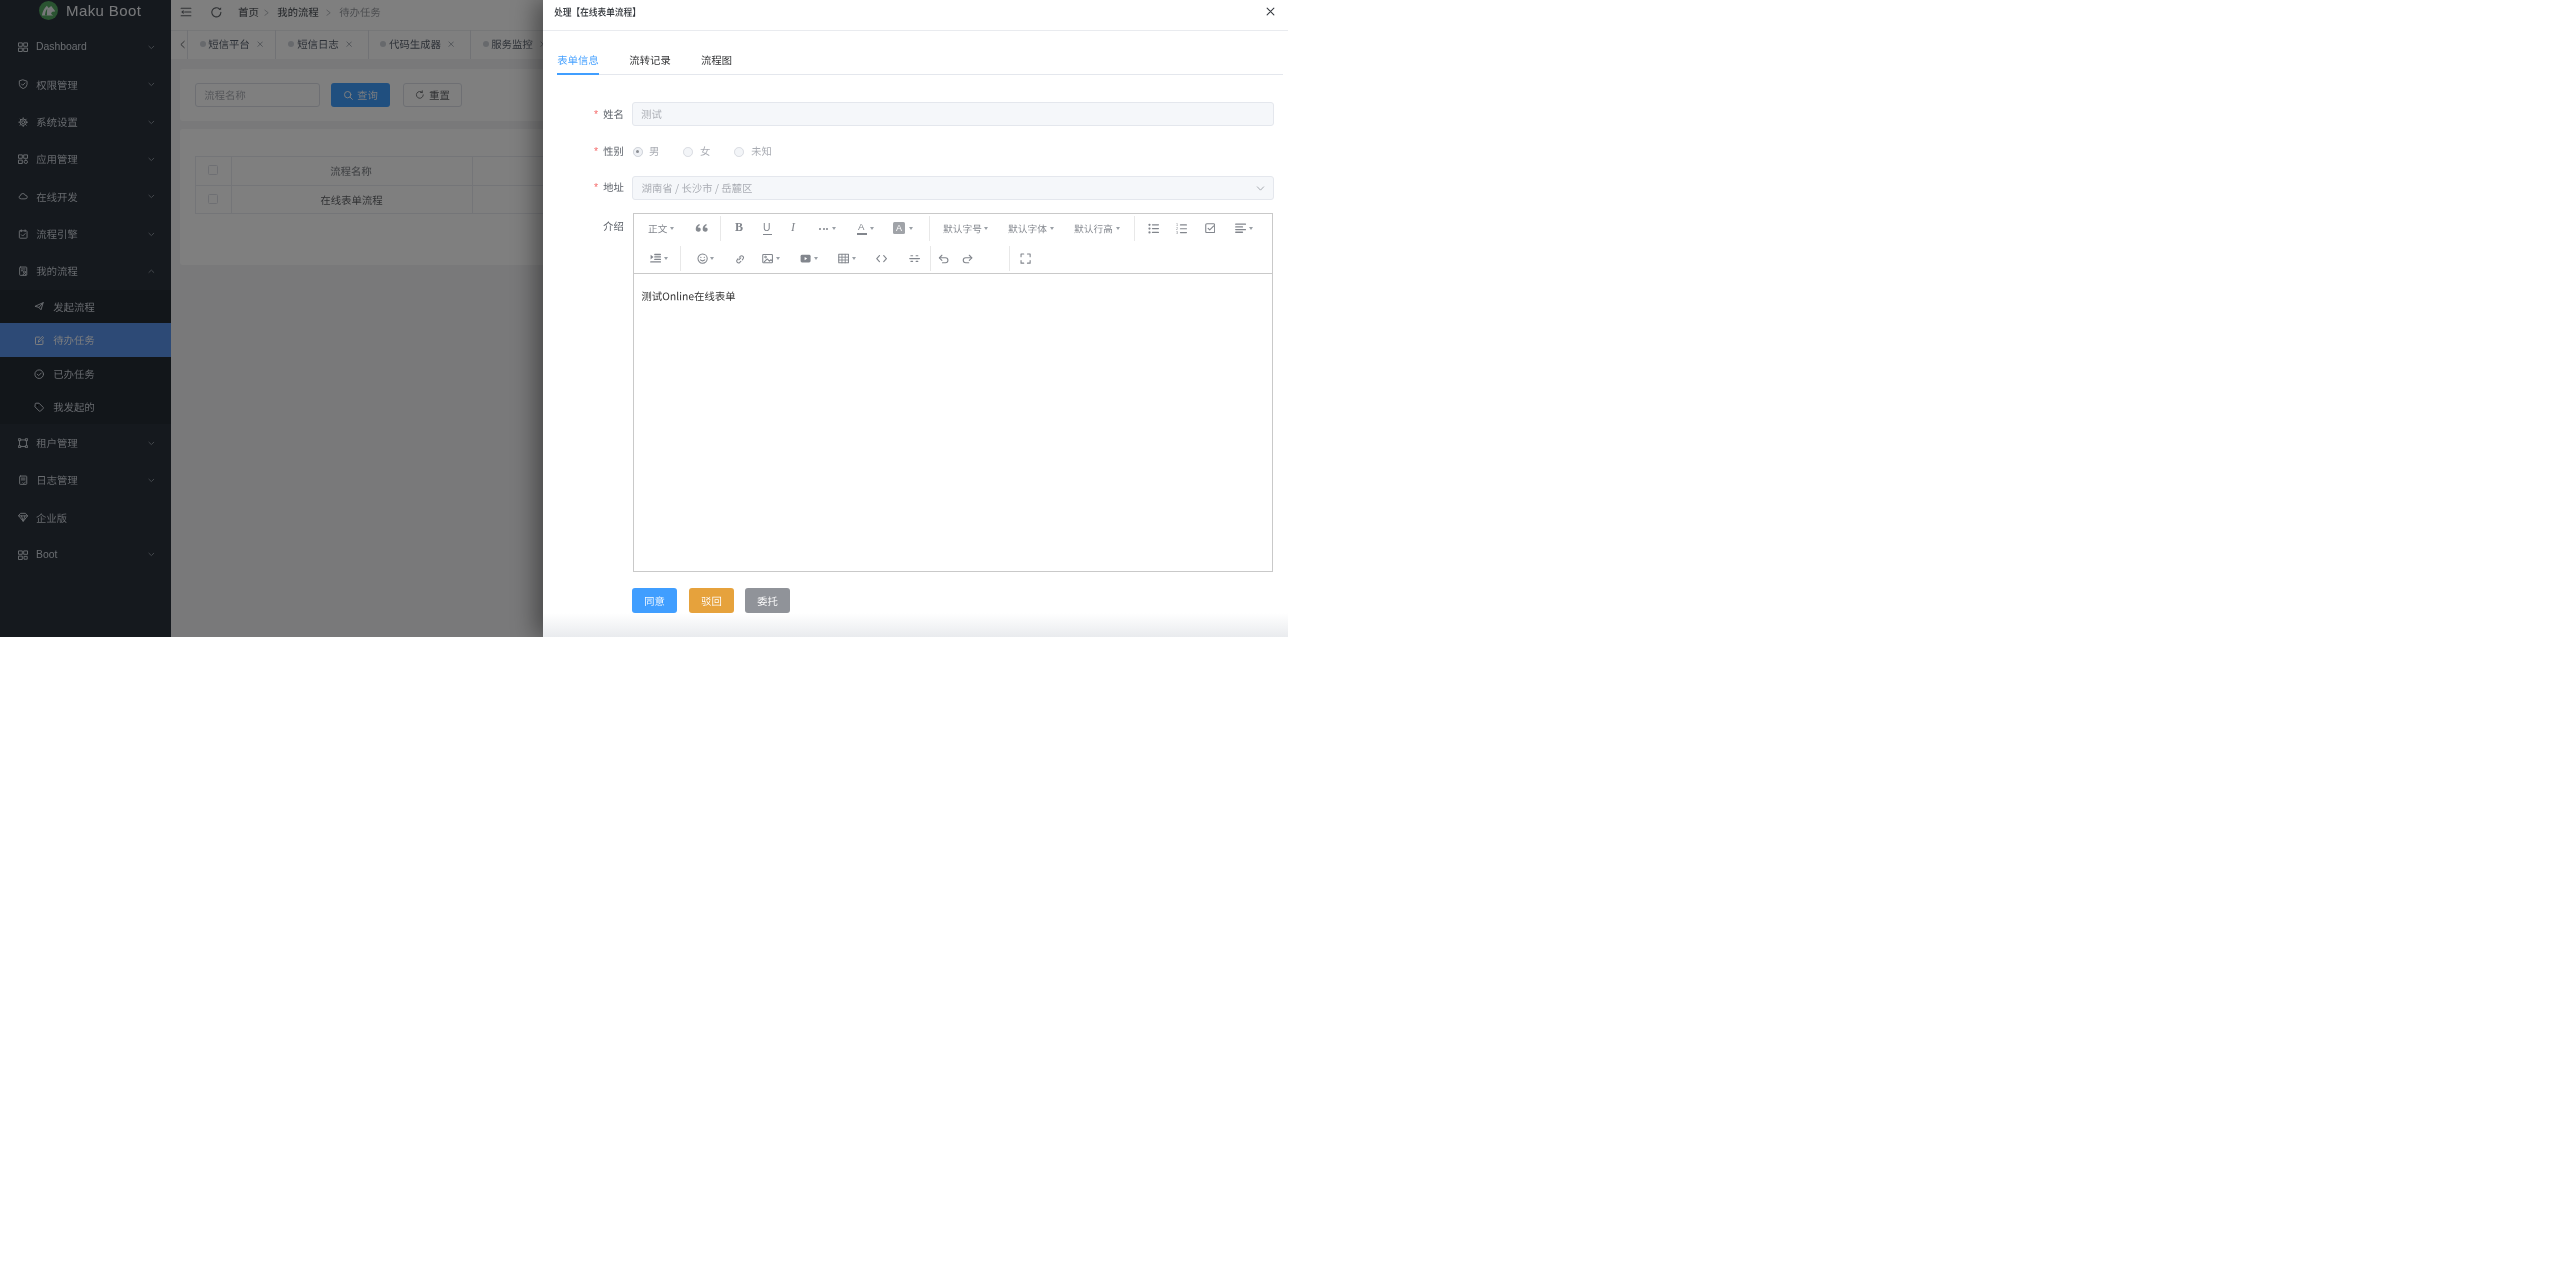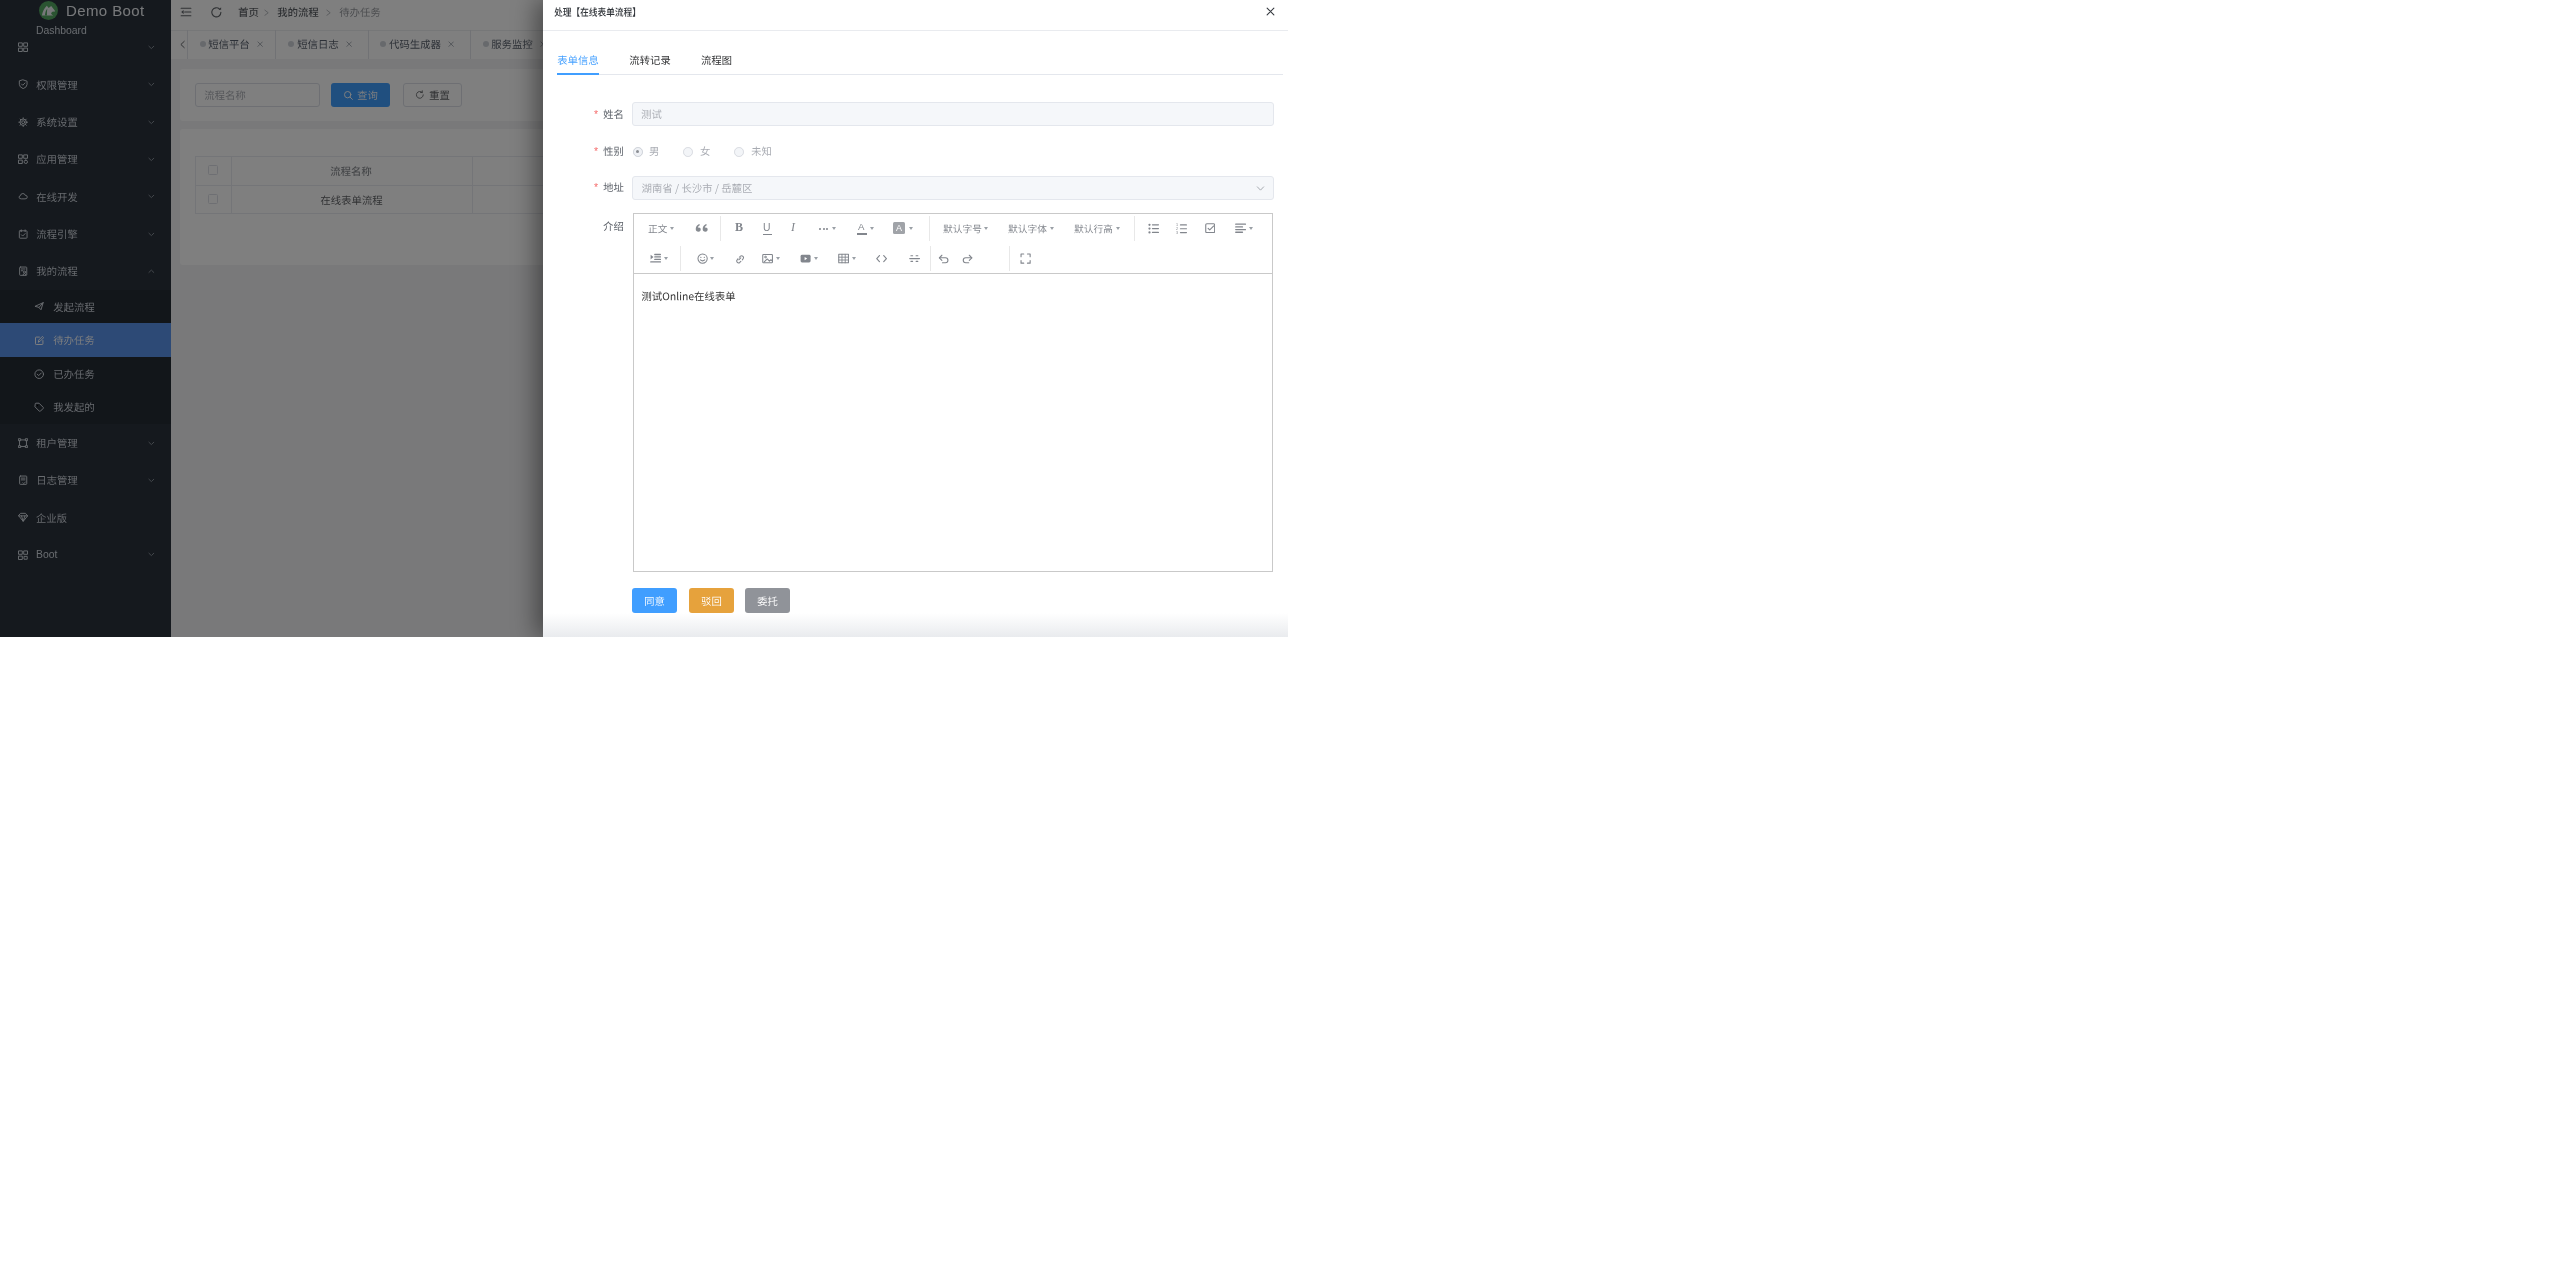--- a/index.html
+++ b/index.html
@@ -121,28 +121,28 @@
       <path id="g116" transform="scale(1,-1)" d="M399 392 411 321 611 352V61C611-34 634-61 718-61C735-61 835-61 853-61C933-61 952-12 960 138C939 143 909 157 891 171C887 42 882 10 848 10C827 10 744 10 728 10C692 10 686 18 686 61V363L955 404L943 473L686 435V705C761 724 832 745 888 769L824 826C729 782 555 741 403 716C412 699 423 672 427 655C486 664 549 675 611 688V424ZM181 840V638H45V568H181V349C126 334 75 321 34 311L56 238L181 274V15C181 1 175-3 162-4C149-4 105-5 58-3C68-22 78-53 81-72C150-72 191-71 218-59C244-47 254-27 254 15V296L387 336L377 405L254 370V568H381V638H254V840Z"></path>
     </defs>
   </svg>
 <div style="position:absolute;left:0;top:0;width:171px;height:637px;background:#2a323c"></div>
 <svg style="position:absolute;left:39px;top:1.3px" width="19" height="19" viewBox="0 0 25.4 25.4">
 <circle cx="12.7" cy="12.7" r="12.7" fill="#55a863"></circle>
 <path d="M3.9 19.4 Q5.2 11 10.5 6.2 L12.9 9.5 16.3 6.6 21.3 12.9 L18.4 19.4 Z" fill="#eef1f4"></path>
 <path d="M7.85 19.5 Q8.5 12.8 11.3 10.1 Q10.45 12.2 10.7 19.5 Z" fill="#55a863"></path>
 <ellipse cx="19.2" cy="16.5" rx="2.7" ry="2.5" fill="#55a863"></ellipse>
 </svg>
-<span style="position:absolute;left:66px;top:11.2px;transform:translateY(-54%);font-size:15px;color:#eef1f5;letter-spacing:0.4px">Demo Boot</span>
+<span style="position:absolute;left:66px;top:11.2px;transform:translateY(-54%);font-size:15px;color:#eef1f5;letter-spacing:0.4px">Maku Boot</span>
 <svg style="position:absolute;left:18px;top:42px;" width="10.4" height="10.4" viewBox="0 0 14 14" fill="none" stroke="#d2d8e0" stroke-width="1.3" stroke-linecap="round" stroke-linejoin="round">
     <rect x="1.2" y="1.2" width="4.6" height="4.6"></rect>
     <rect x="8.2" y="1.2" width="4.6" height="4.6"></rect>
     <rect x="1.2" y="8.2" width="4.6" height="4.6"></rect>
     <rect x="8.2" y="8.2" width="4.6" height="4.6"></rect>
   </svg>
-<span style="position:absolute;left:36px;top:31px;transform:translateY(-52%);font-size:10.4px;color:#d2d8e0">Dashboard</span>
+<span style="position:absolute;left:36px;top:47px;transform:translateY(-52%);font-size:10.4px;color:#d2d8e0">Dashboard</span>
 <svg style="position:absolute;left:148px;top:44px;" width="6.7" height="6.7" viewBox="0 0 9 9" fill="none" stroke="#8a929c" stroke-width="1.3" stroke-linecap="round" stroke-linejoin="round">
     <path d="M1.2 3 4.5 6.2 7.8 3"></path>
   </svg>
 <svg style="position:absolute;left:18px;top:79px;" width="10.4" height="10.4" viewBox="0 0 14 14" fill="none" stroke="#d2d8e0" stroke-width="1.3" stroke-linecap="round" stroke-linejoin="round">
     <path d="M7 1.2 12.2 3 V7.2 Q12.2 11 7 13 Q1.8 11 1.8 7.2 V3 Z"></path>
     <path d="M4.8 6.8 6.4 8.4 9.4 5.4"></path>
   </svg>
 <svg style="position:absolute;left:36px;top:80px;" width="42" height="11" viewBox="0 -880 4000 1060" fill="#d2d8e0">
     <use href="#g0" x="0"></use>
     <use href="#g1" x="1000"></use>

